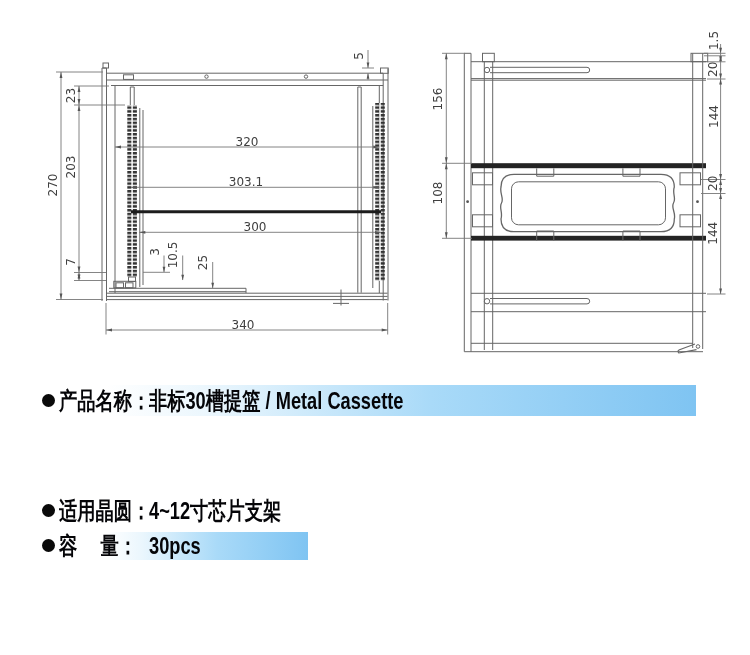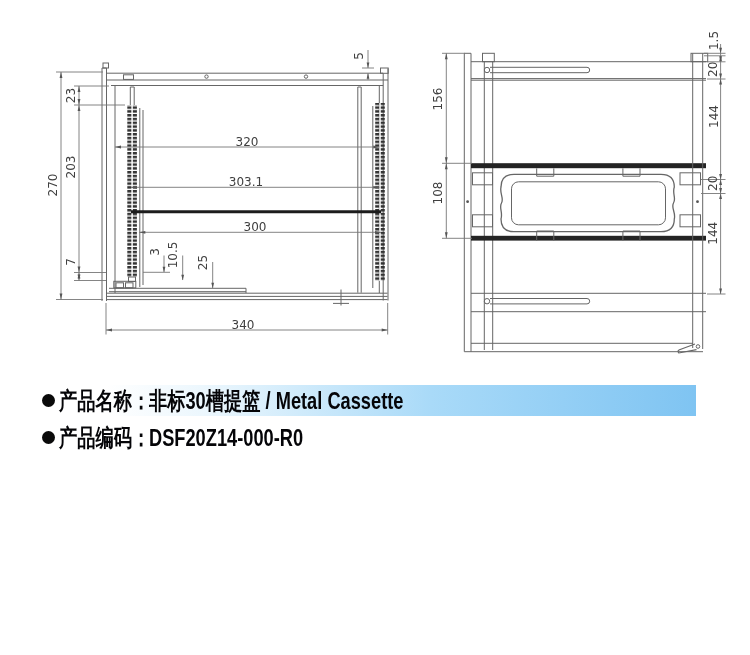--- a/index.html
+++ b/index.html
@@ -219,20 +219,26 @@
 </svg>
 
 
 <div class="specs">
   <div class="srow" style="top:385px;height:31px">
     <div class="band" style="width:590px"></div>
     <span class="bullet"></span>
     <span class="slabel">产品名称：</span>
     <span class="svalue">非标30槽提篮 / Metal Cassette</span>
   </div>
-  <div class="srow" style="top:422px">
+  <div class="srow" style="top:495.3px">
     <span class="bullet"></span>
-    <span class="slabel">产品编码：</span>
-    <span class="svalue">DSF20Z14-000-R0</span>
+    <span class="slabel">适用晶圆：</span>
+    <span class="svalue">4~12寸芯片支架</span>
+  </div>
+  <div class="srow" style="top:531.5px;height:28.5px">
+    <div class="band" style="width:202px"></div>
+    <span class="bullet"></span>
+    <span class="slabel">容　 量：</span>
+    <span class="svalue">30pcs</span>
   </div>
 </div>
 
 </div>
 
 </body></html>

